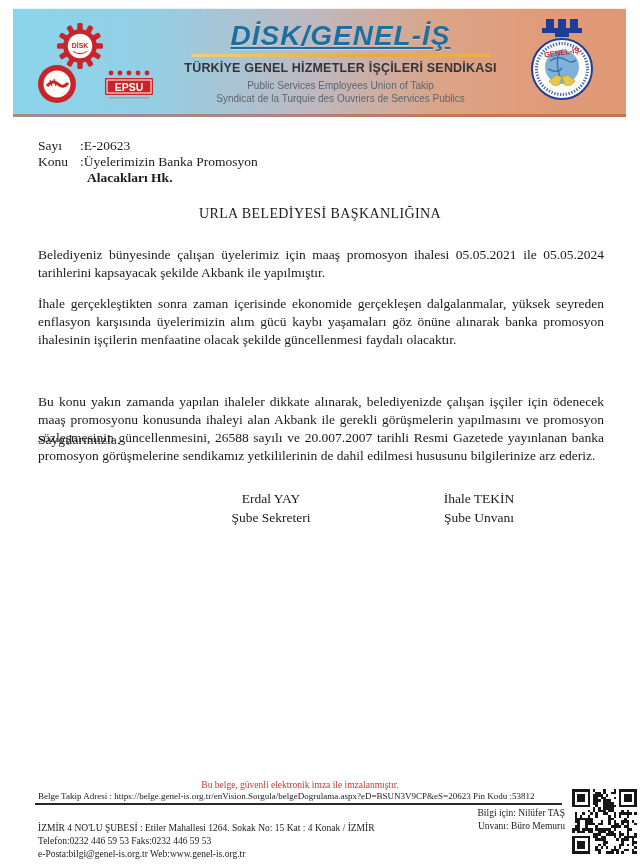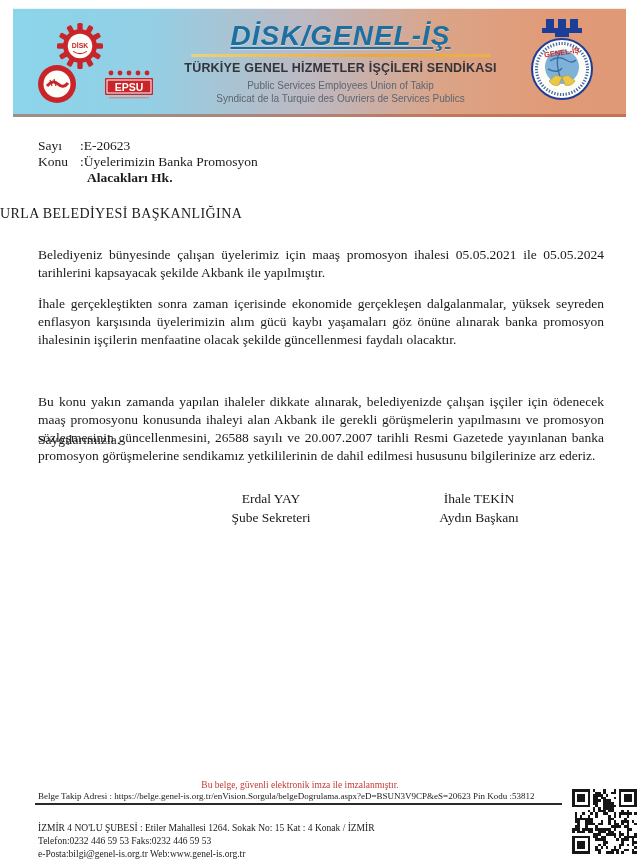--- a/index.html
+++ b/index.html
@@ -31,21 +31,21 @@
   .org-subtitle{font-size:12.5px;font-weight:bold;color:#33333a;letter-spacing:.2px;white-space:nowrap;}
   .org-sub-en{font-size:10px;color:#5d6570;margin-top:5px;white-space:nowrap;}
   .org-sub-fr{font-size:10px;color:#5d6570;margin-top:2px;white-space:nowrap;}
   .logo{position:absolute;}
   
   .meta{position:absolute;left:38px;top:138px;font-size:13.5px;line-height:16px;}
   .meta-row{display:flex;}
   .meta-label{width:42px;}
   .meta-cont{padding-left:49px;font-weight:bold;}
   .recipient{
-    position:absolute;left:0;top:206px;width:640px;text-align:left;
+    position:absolute;left:0;top:206px;width:640px;text-align:center;
     font-size:14px;letter-spacing:.4px;
   }
   .para{position:absolute;left:38px;width:566px;font-size:13.5px;line-height:18px;text-align:justify;}
   .p1{top:246px;}
   .p2{top:295px;}
   .p3{top:352px;margin-top:41px;}
   .closing{position:absolute;left:38px;top:432px;font-size:13.5px;}
   .sig{position:absolute;top:489px;width:190px;text-align:center;font-size:13.5px;line-height:19px;}
   .sig-left{left:176px;}
   .sig-right{left:384px;}
@@ -165,33 +165,37 @@
   <div class="para p2">İhale gerçekleştikten sonra zaman içerisinde ekonomide gerçekleşen dalgalanmalar, yüksek seyreden enflasyon karşısında üyelerimizin alım gücü kaybı yaşamaları göz önüne alınarak banka  promosyon ihalesinin işçilerin menfaatine olacak şekilde güncellenmesi faydalı olacaktır.</div>
   <div class="para p3">Bu konu yakın zamanda yapılan ihaleler dikkate alınarak, belediyenizde  çalışan işçiler için ödenecek maaş promosyonu konusunda ihaleyi alan Akbank ile gerekli görüşmelerin yapılmasını ve promosyon sözleşmesinin güncellenmesini, 26588 sayılı ve 20.007.2007 tarihli Resmi Gazetede yayınlanan banka promosyon görüşmelerine sendikamız yetkililerinin de dahil edilmesi hususunu bilgilerinize arz ederiz.</div>
   <div class="closing">Saygılarımızla.</div>
 
   <div class="sig sig-left">
     <div>Erdal YAY</div>
     <div>Şube Sekreteri</div>
   </div>
   <div class="sig sig-right">
     <div>İhale TEKİN</div>
-    <div>Aydın Başkanı</div>
+    <div>Şube Unvanı</div>
   </div>
 
   <div class="esign">Bu belge, güvenli elektronik imza ile imzalanmıştır.</div>
   <div class="tracking">Belge Takip Adresi : https://belge.genel-is.org.tr/enVision.Sorgula/belgeDogrulama.aspx?eD=BSUN3V9CP&amp;eS=20623 Pin Kodu :53812</div>
   <div class="footer-rule"></div>
 
   <div class="branch">
     <div>İZMİR 4 NO'LU ŞUBESİ :  Etiler Mahallesi 1264. Sokak No: 15 Kat : 4 Konak / İZMİR</div>
     <div>Telefon:0232 446 59 53 Faks:0232 446 59 53</div>
     <div>e-Posta:bilgi@genel-is.org.tr Web:www.genel-is.org.tr</div>
   </div>
 
+  <div class="contact">
+    <div>Bilgi için: Nilüfer TAŞ</div>
+    <div>Unvanı: Büro Memuru</div>
+  </div>
 
   <div class="qr">
       <svg viewBox="0 0 25 25" shape-rendering="crispEdges">
         <rect x="0" y="0" width="25" height="25" fill="#ffffff"></rect>
         <rect x="8" y="0" width="1" height="1" fill="#161616"></rect>
         <rect x="12" y="0" width="1" height="1" fill="#161616"></rect>
         <rect x="16" y="0" width="1" height="1" fill="#161616"></rect>
         <rect x="9" y="1" width="1" height="1" fill="#161616"></rect>
         <rect x="10" y="1" width="1" height="1" fill="#161616"></rect>
         <rect x="12" y="1" width="1" height="1" fill="#161616"></rect>

